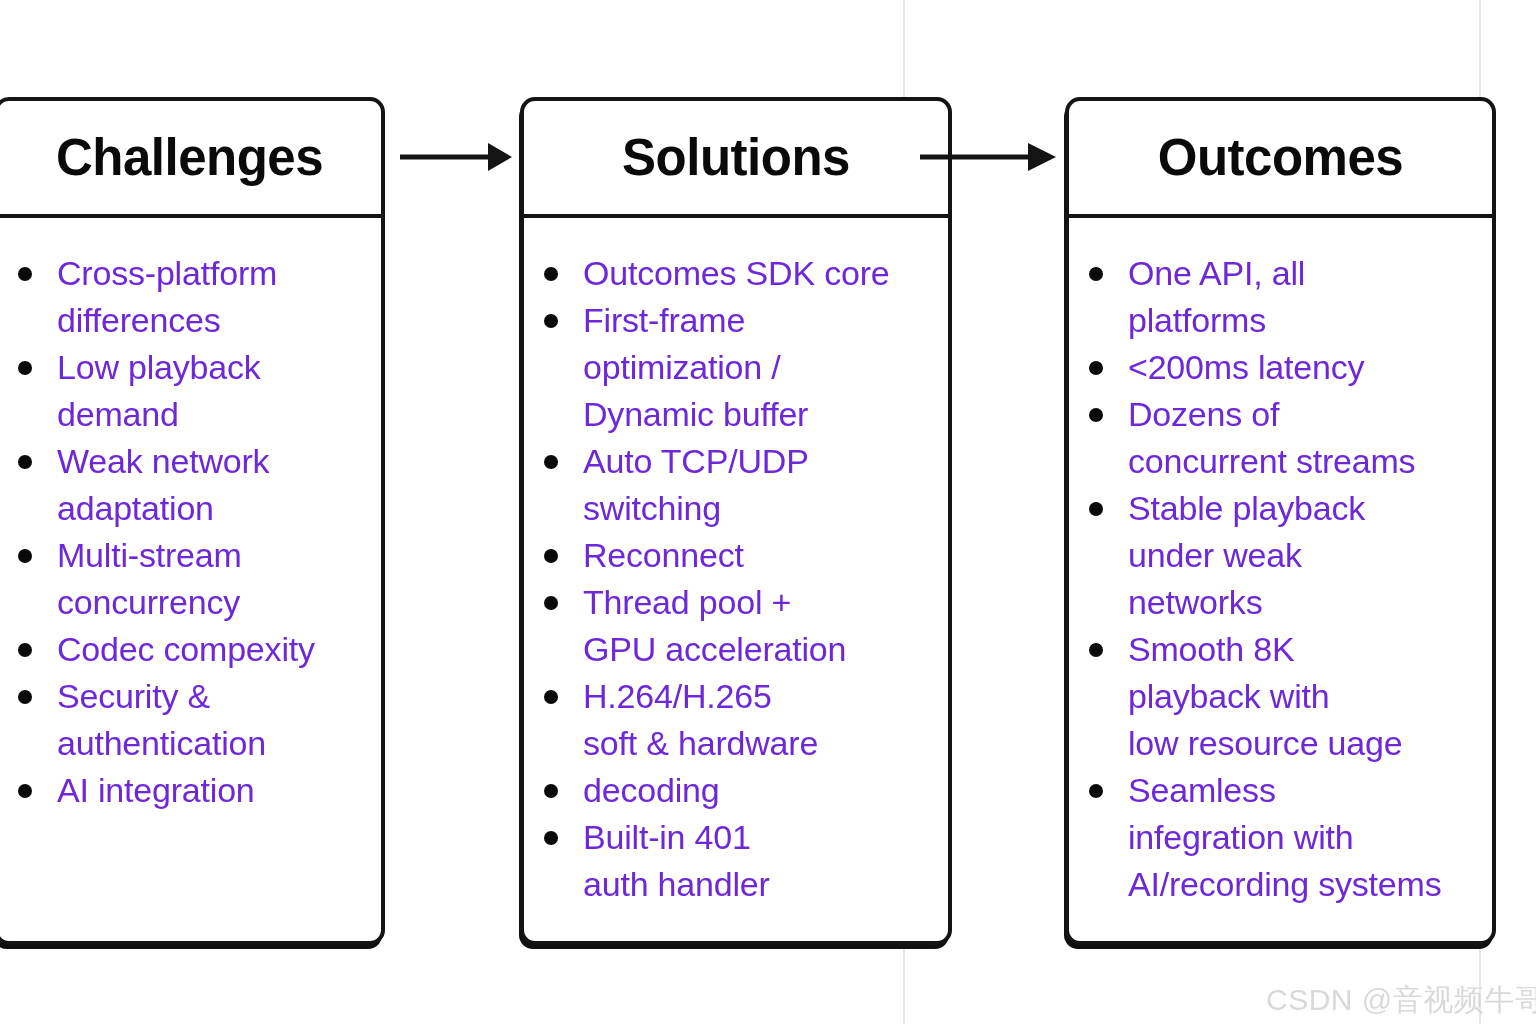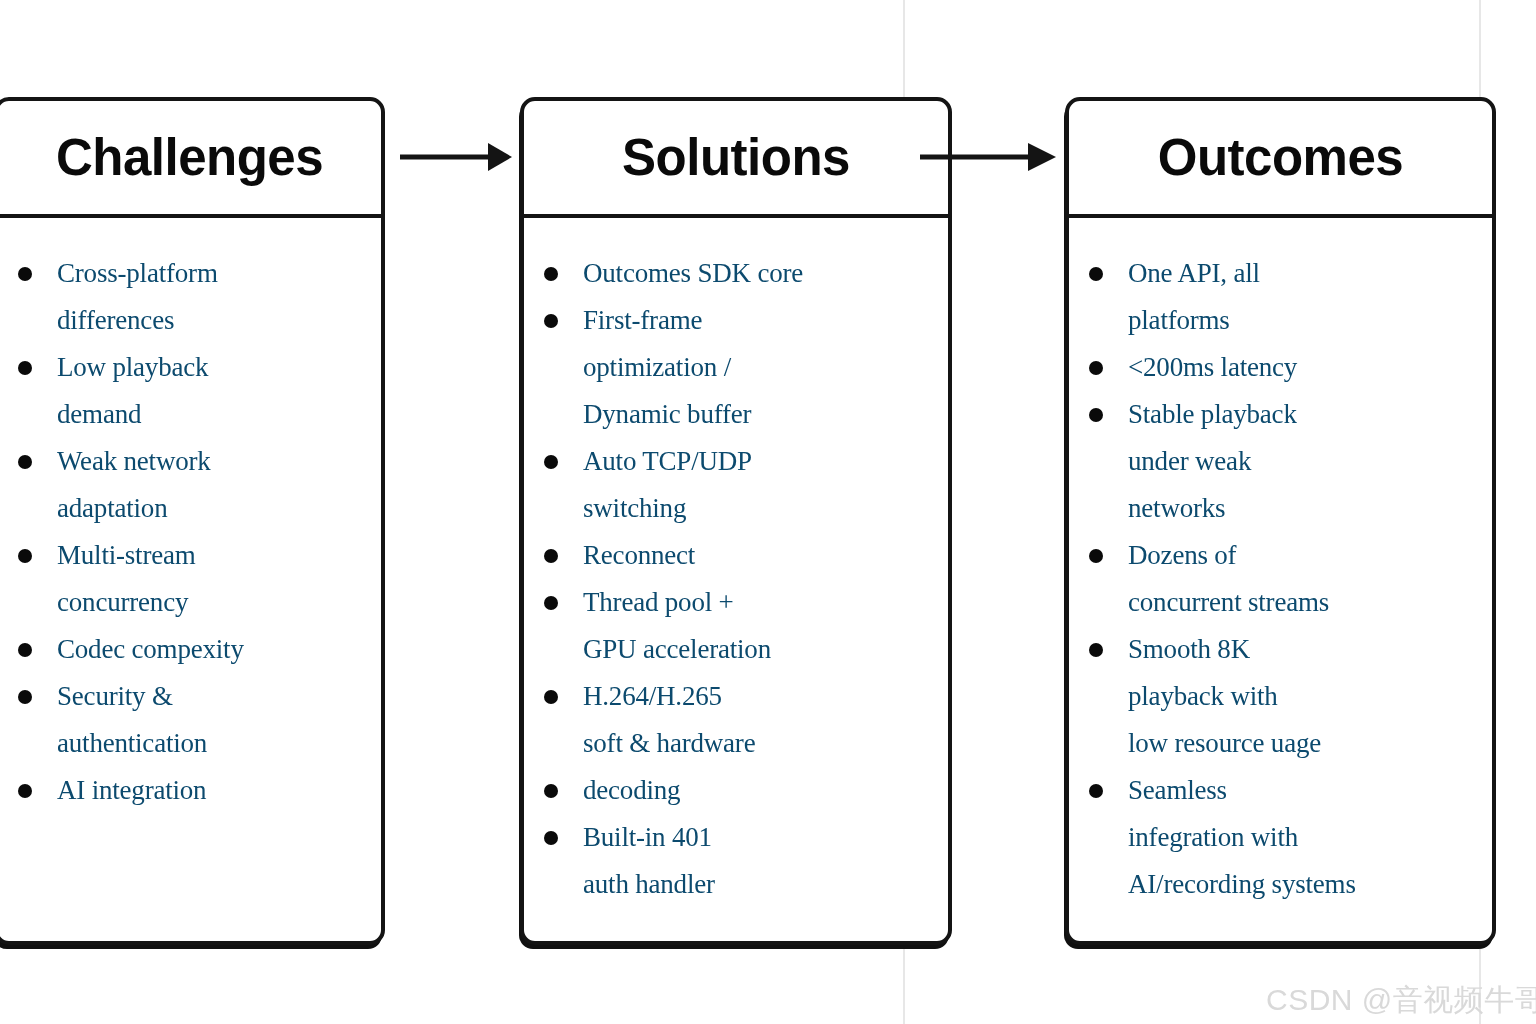--- a/index.html
+++ b/index.html
@@ -39,24 +39,23 @@
   }
 
   .box-list { padding: 32px 4px 0 20px; }
   .item { display: flex; align-items: flex-start; }
   .dot {
     width: 14px; height: 14px; border-radius: 50%;
     background: #0a0a0a; flex: none;
     margin: 17px 25px 0 0;
   }
   .item-text {
-    font-size: 27px; line-height: 47px; color: #0c4a6e;
+    font-size: 34px; line-height: 47px; color: #6d28d9;
     letter-spacing: -0.2px;
     white-space: pre;
-    font-family: Liberation Serif, serif;
   }
 
   .arrow { position: absolute; top: 140px; }
   .arrow.a1 { left: 398px; }
   .arrow.a2 { left: 918px; }
 
   .watermark {
     position: absolute; left: 1266px; top: 983px;
     font-size: 30px; line-height: 34px; color: #d9d9d9;
     letter-spacing: 0.5px;
@@ -177,31 +176,31 @@
           <span class="dot"></span>
           <span class="item-text">One API, all
 platforms</span>
         </div>
       <div class="item">
           <span class="dot"></span>
           <span class="item-text">&lt;200ms latency</span>
         </div>
       <div class="item">
           <span class="dot"></span>
+          <span class="item-text">Dozens of
+concurrent streams</span>
+        </div>
+      <div class="item">
+          <span class="dot"></span>
           <span class="item-text">Stable playback
 under weak
 networks</span>
         </div>
       <div class="item">
           <span class="dot"></span>
-          <span class="item-text">Dozens of
-concurrent streams</span>
-        </div>
-      <div class="item">
-          <span class="dot"></span>
           <span class="item-text">Smooth 8K
 playback with
 low resource uage</span>
         </div>
       <div class="item">
           <span class="dot"></span>
           <span class="item-text">Seamless
 infegration with
 AI/recording systems</span>
         </div>

